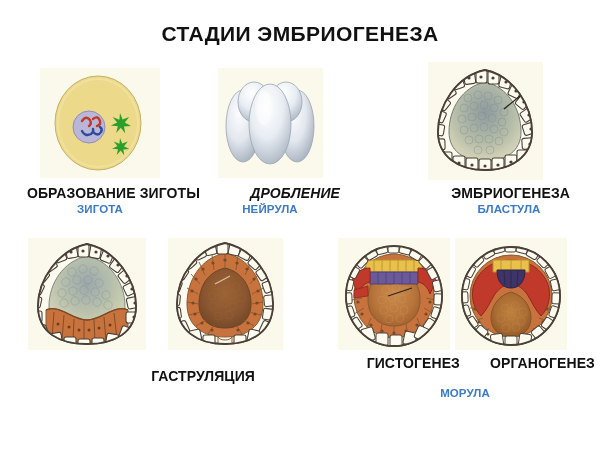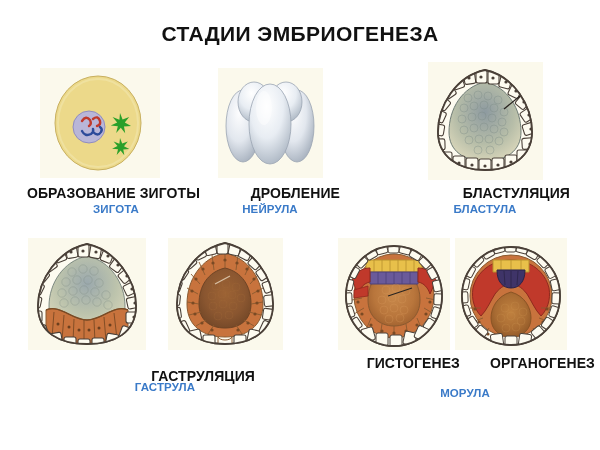--- a/index.html
+++ b/index.html
@@ -194,27 +194,27 @@
             <circle cx="83" cy="100" r="1.6"></circle>
           <circle cx="95" cy="95" r="1.6"></circle>
         </g>
         <path d="M76,47 L92,34" stroke="#2a2420" stroke-width="1.3" fill="none"></path>
       </g>
       <path d="M57,8 C86,14 104,44 104,70 C104,94 84,108 57,108 C30,108 10,94 10,70 C10,44 28,14 57,8 Z" fill="none" stroke="#4a4038" stroke-width="1.8"></path>
     </svg>
   </div>
 
   <div class="label-main" style="left:0px; top:185px; width:200px;">ОБРАЗОВАНИЕ ЗИГОТЫ</div>
-  <div class="label-sub" style="left:16px; top:203px; width:200px;">ЗИГОТА</div>
-
-  <div class="label-main" style="left:200px; top:185px; width:140px;">ДРОБЛЕНИЕ</div>
+  <div class="label-sub" style="left:0px; top:203px; width:200px;">ЗИГОТА</div>
+
+  <div class="label-main" style="left:200px; top:185px; width:140px;font-style:italic;">ДРОБЛЕНИЕ</div>
   <div class="label-sub" style="left:200px; top:203px; width:140px;">НЕЙРУЛА</div>
 
-  <div class="label-main" style="left:400px; top:185px; width:170px;">БЛАСТУЛЯЦИЯ</div>
-  <div class="label-sub" style="left:400px; top:203px; width:170px;">БЛАСТУЛА</div>
+  <div class="label-main" style="left:400px; top:185px; width:170px;">ЭМБРИОГЕНЕЗА</div>
+  <div class="label-sub" style="left:424px; top:203px; width:170px;">БЛАСТУЛА</div>
 
   <div class="stage" style="left:28px; top:238px; width:118px; height:112px;">
     <svg class="art" width="118" height="112" viewBox="0 0 118 112">
       <rect x="0" y="0" width="118" height="112" fill="#fbf9ec"></rect>
       <defs>
         <radialGradient id="gastIn" cx="50%" cy="35%" r="70%">
           <stop offset="0%" stop-color="#9aa8ad"></stop>
           <stop offset="55%" stop-color="#bcc3ac"></stop>
           <stop offset="100%" stop-color="#dcd9bd"></stop>
         </radialGradient>
@@ -596,21 +596,20 @@
           <rect x="36" y="96" width="12" height="13" rx="2" transform="rotate(-8 42 102)"></rect>
           <rect x="50" y="98" width="12" height="13" rx="2"></rect>
           <rect x="64" y="96" width="12" height="13" rx="2" transform="rotate(8 70 102)"></rect>
         </g>
       </g>
       <circle cx="56" cy="58" r="49" fill="none" stroke="#4a4038" stroke-width="1.8"></circle>
     </svg>
   </div>
 
   <div class="label-main" style="left:75px; top:368px; width:180px;">ГАСТРУЛЯЦИЯ</div>
-  <div class="label-sub" style="left:75px; top:381px; width:180px;">ГАСТРУЛА</div>
 
   <div class="label-main" style="left:465px; top:355px; width:130px;">ОРГАНОГЕНЕЗ</div>
 
   <div class="label-main" style="left:330px; top:355px; width:130px;">ГИСТОГЕНЕЗ</div>
 
   <div class="label-sub" style="left:380px; top:387px; width:170px;">МОРУЛА</div>
 
 </div>
 
 </body></html>

